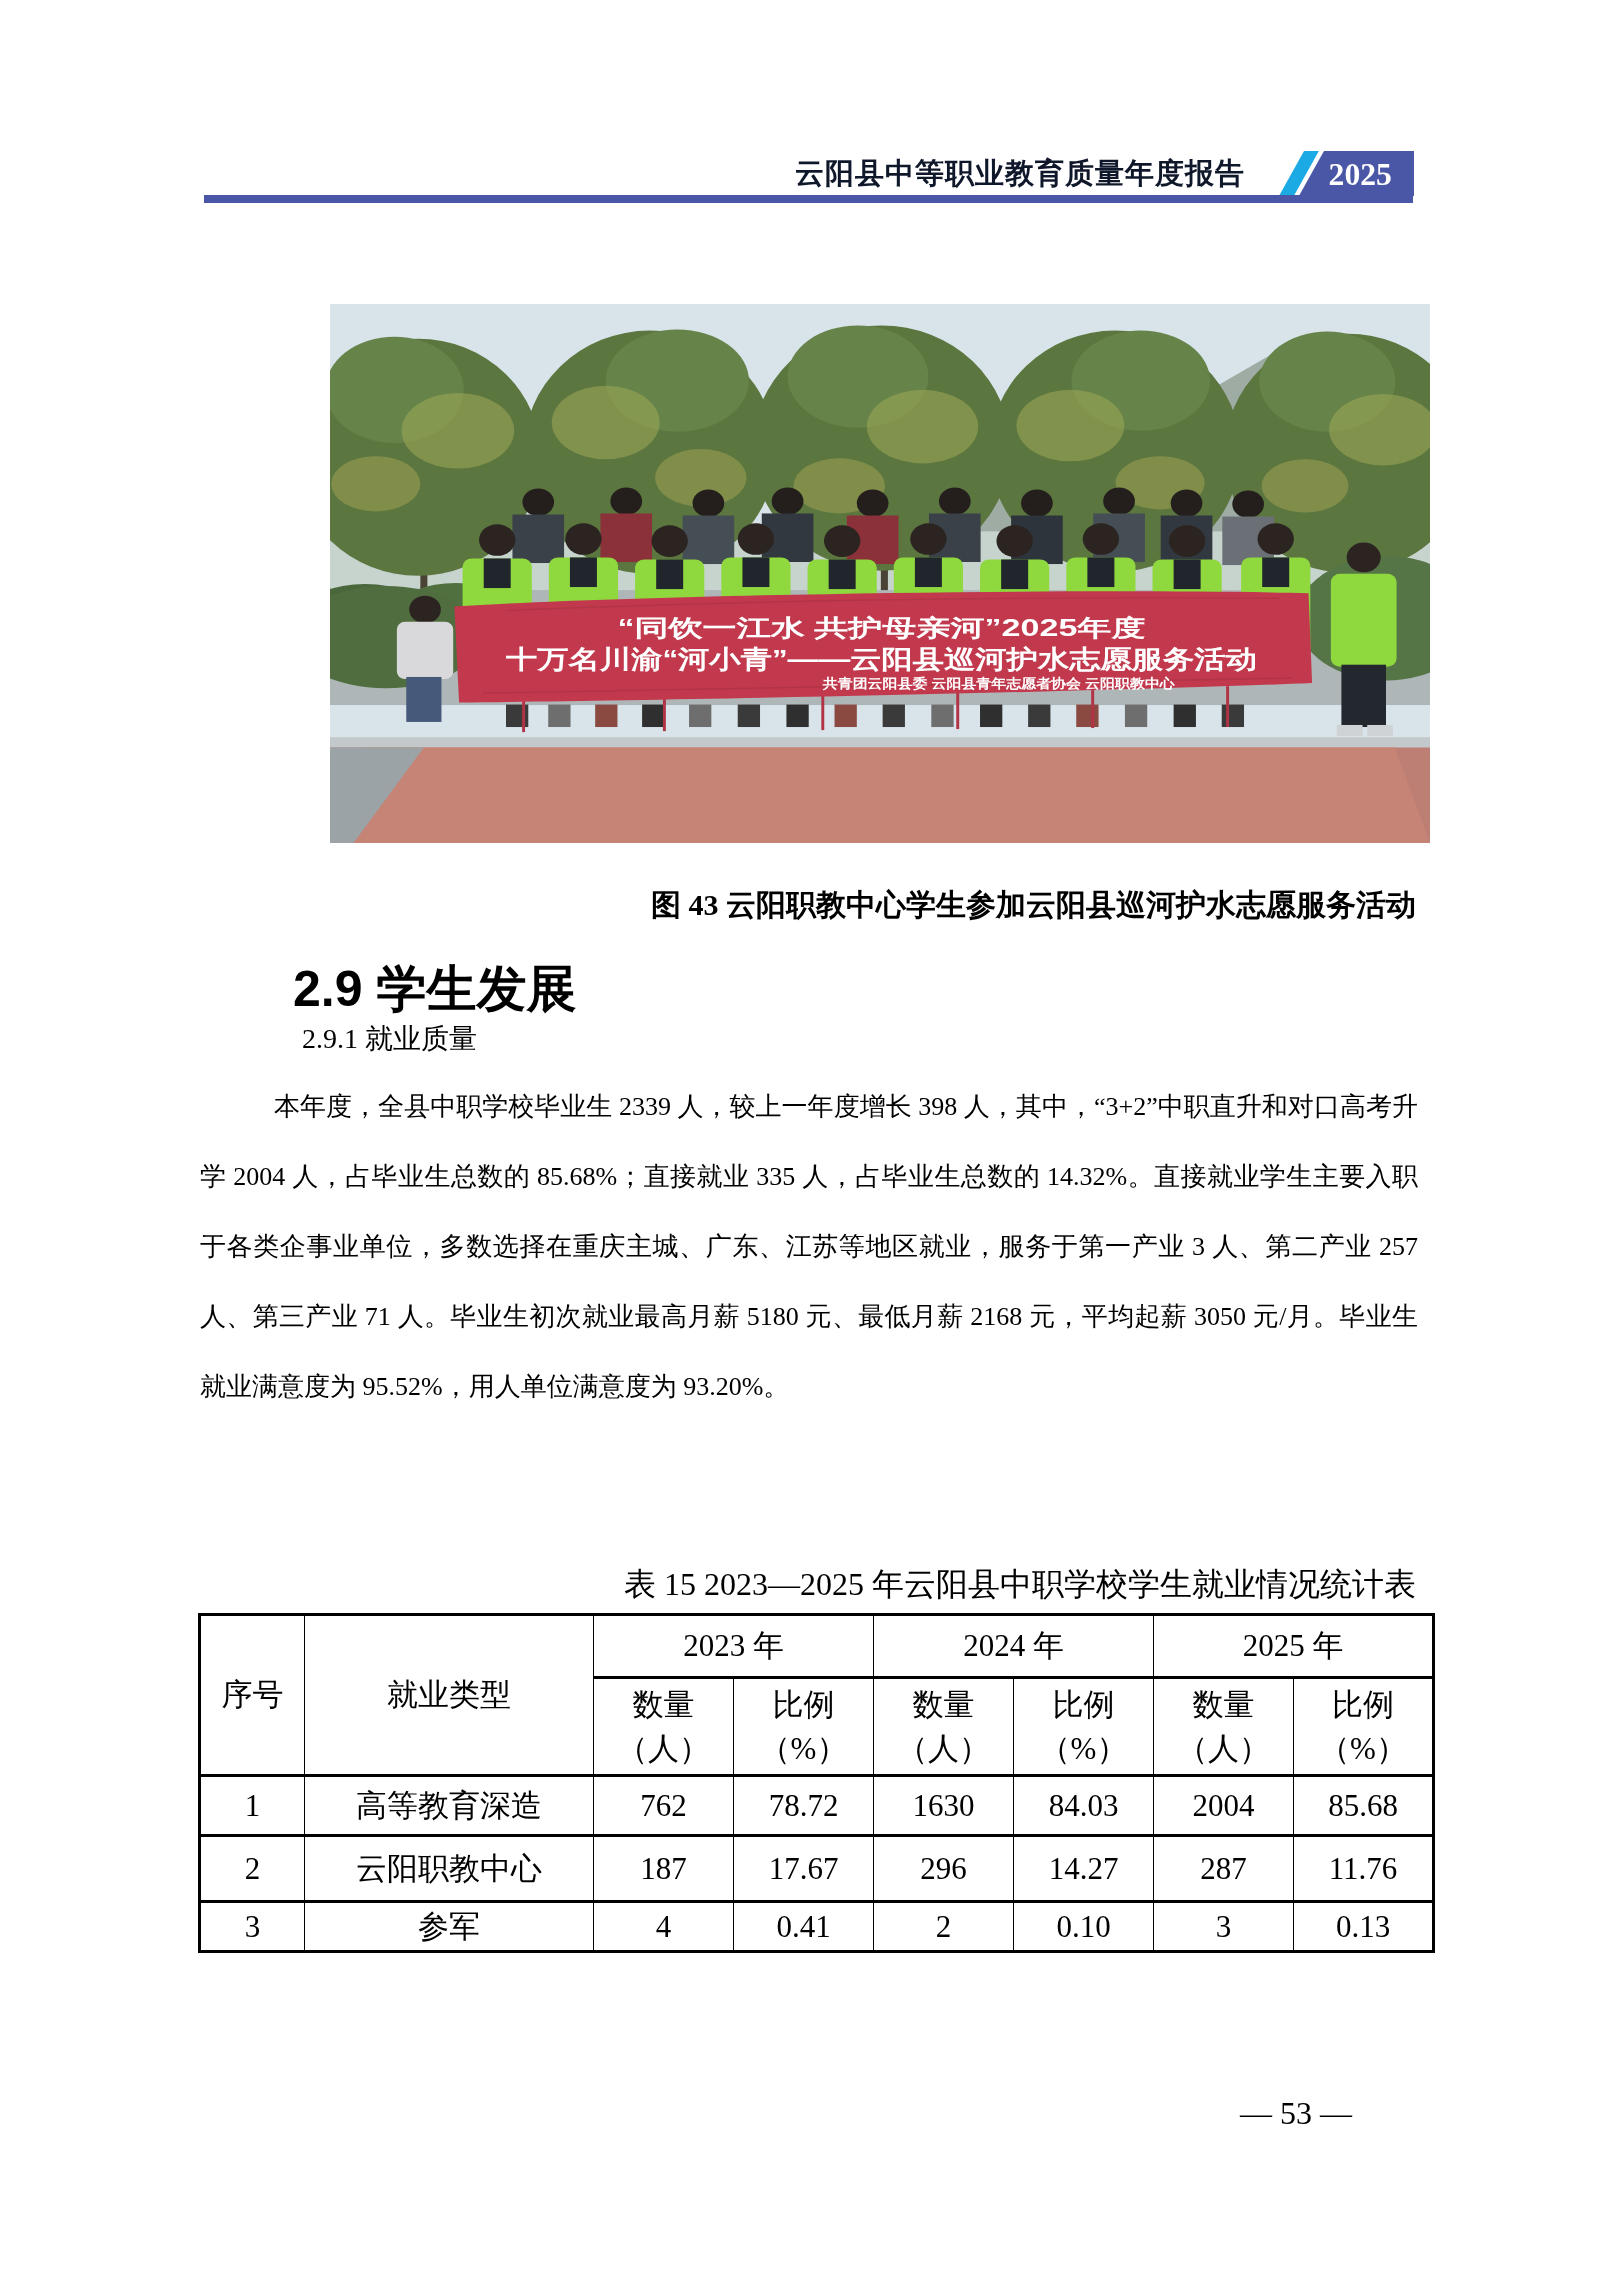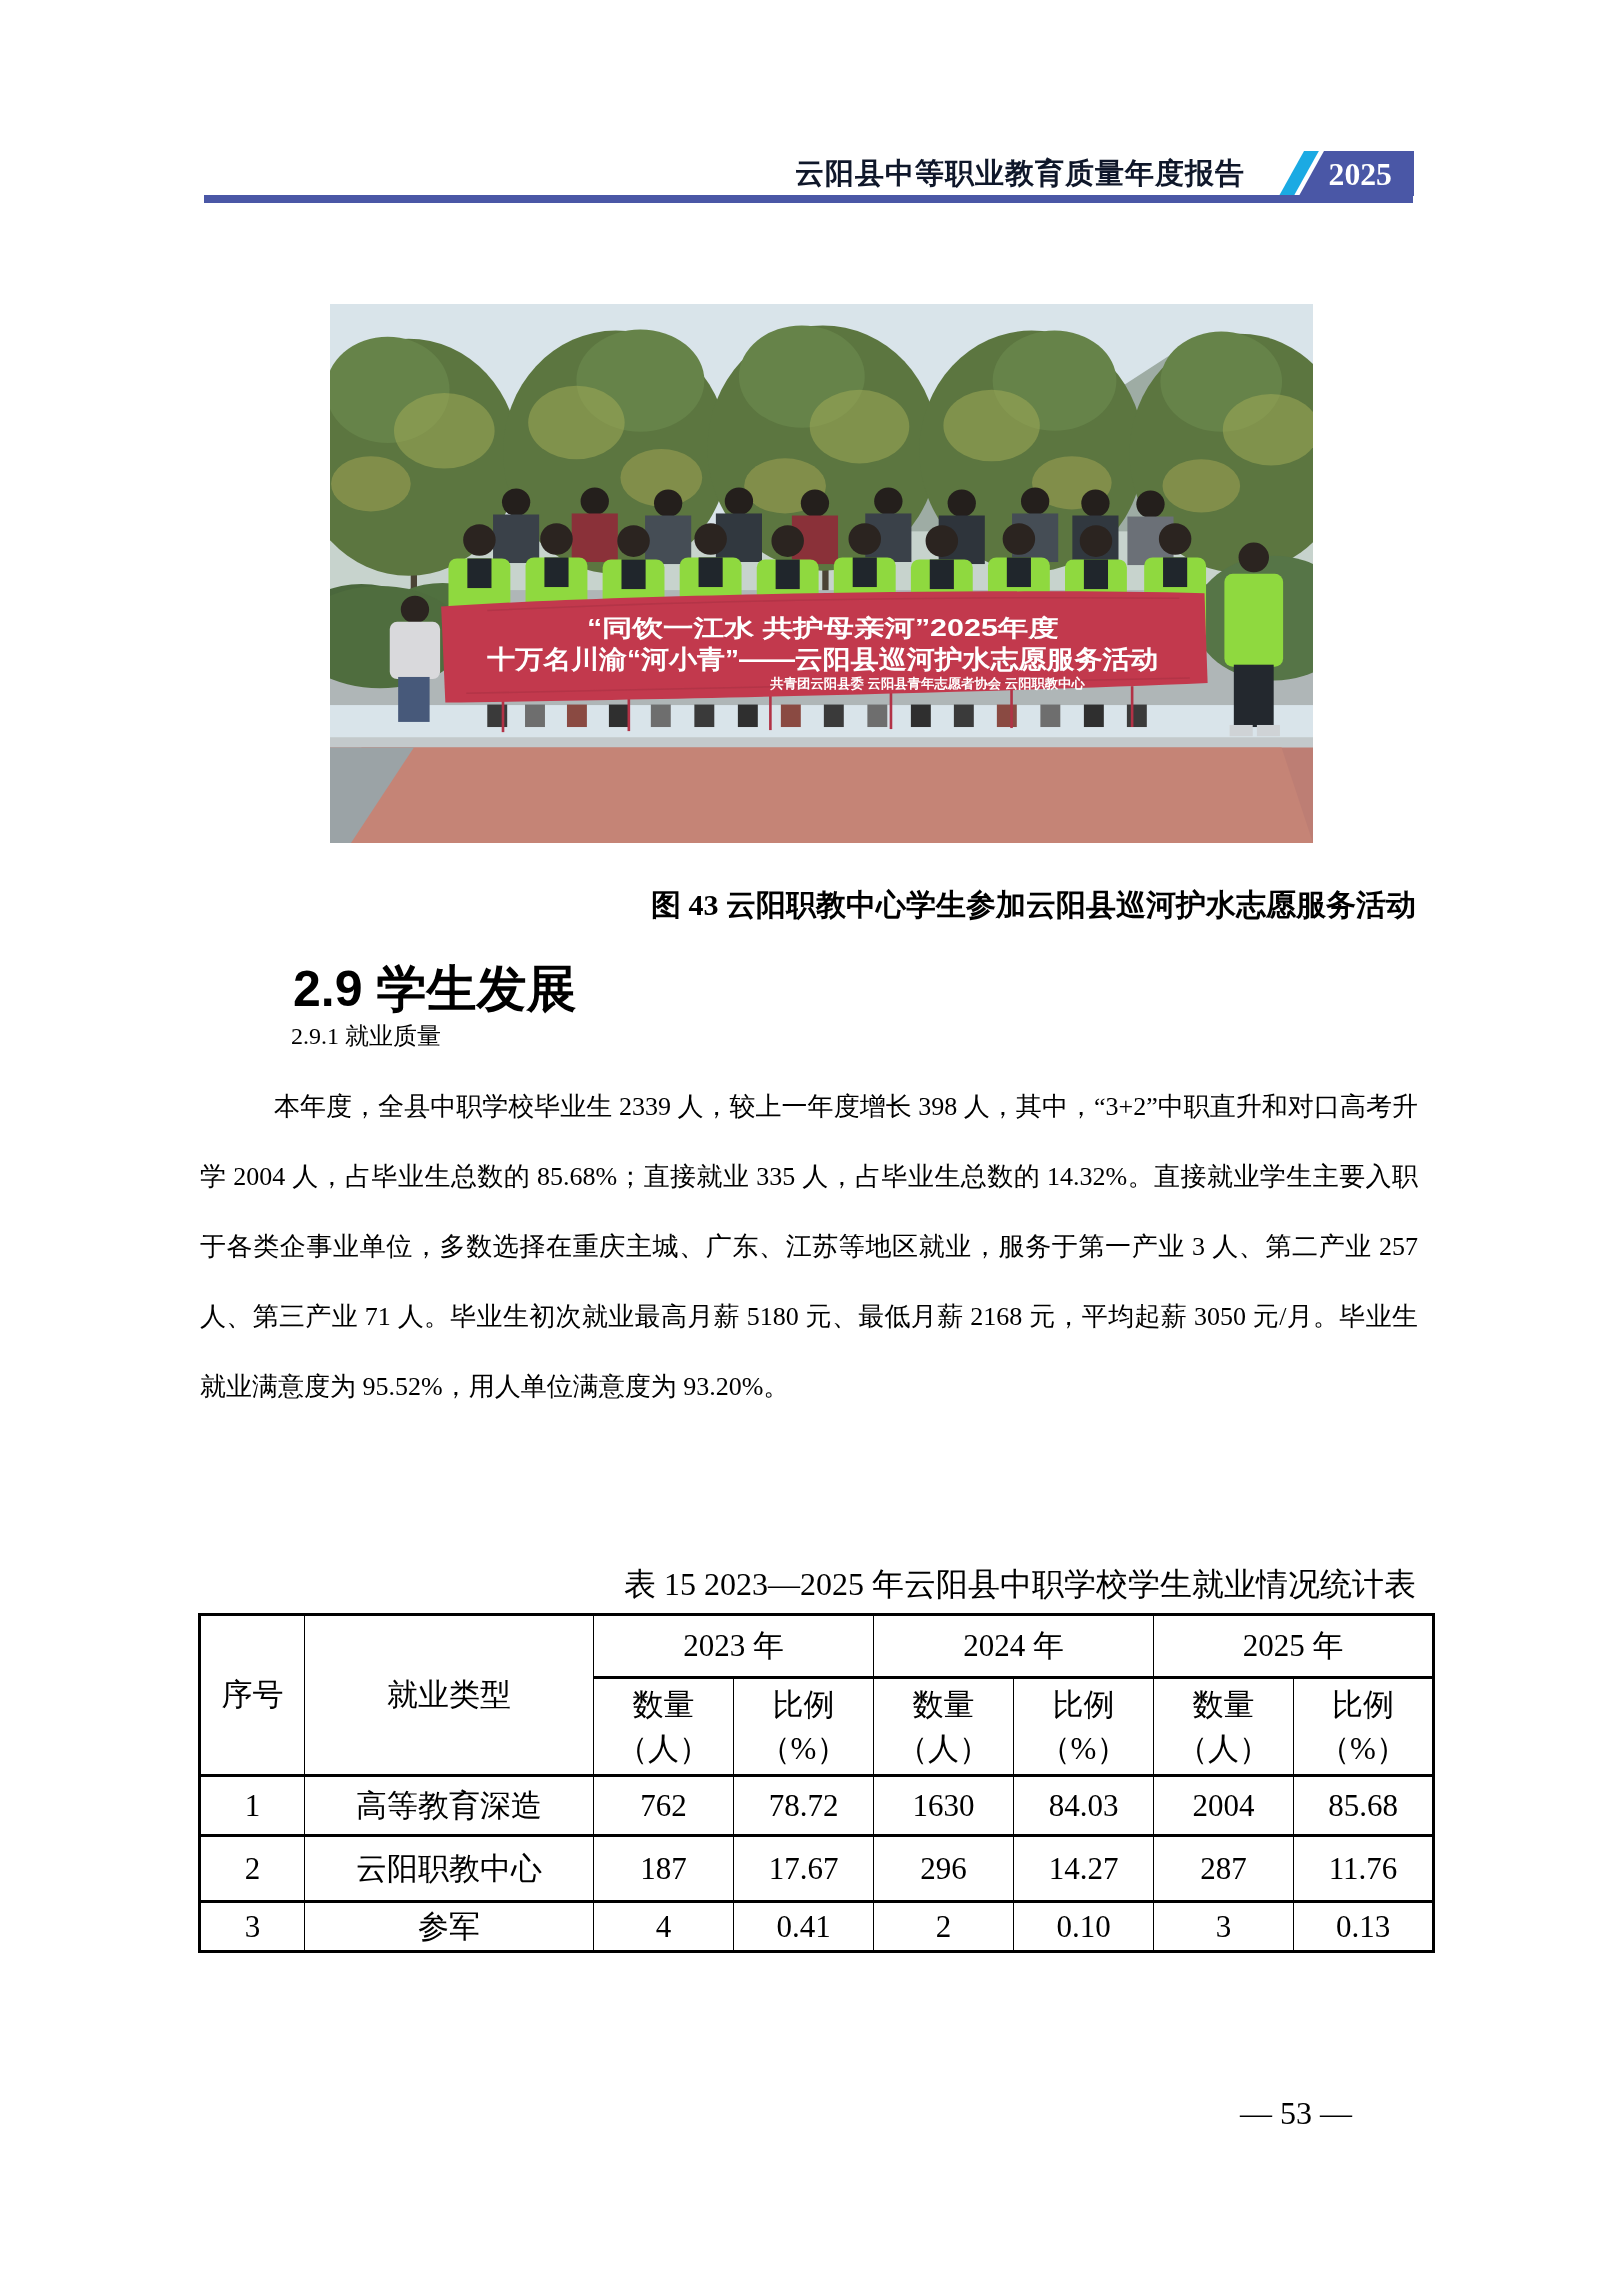--- a/index.html
+++ b/index.html
@@ -8,26 +8,26 @@
     font-family:"Liberation Serif",serif;color:#000;overflow:hidden;
   }
   
   .header-title{
     position:absolute;top:154px;right:378px;
     font-size:29px;font-weight:bold;color:#0f172a;letter-spacing:1px;white-space:nowrap;
   }
   .header-bar{position:absolute;left:204px;top:195px;width:1209px;height:8.2px;background:#4a57a6}
   .badge{position:absolute;left:1259px;top:151px;width:155px;height:45px}
   
-  .photo{position:absolute;left:330px;top:304px;width:983px;height:539px;margin:0;overflow:hidden}
+  .photo{position:absolute;left:330px;top:304px;width:1100px;height:539px;margin:0;overflow:hidden}
   .photo svg{display:block;width:100%;height:100%}
   
   .fig-caption{position:absolute;left:204px;top:885px;width:1212px;text-align:right;font-size:30px;font-weight:bold}
   .h2{position:absolute;left:285px;top:948px;font-size:50px;font-weight:bold;font-family:"Liberation Sans",sans-serif;margin:8px;white-space:nowrap}
-  .h3{position:absolute;left:291px;top:1020px;font-size:24px;font-weight:normal;margin:0;white-space:nowrap}
+  .h3{position:absolute;left:302px;top:1020px;font-size:28px;font-weight:normal;margin:0;white-space:nowrap}
   .para{
     position:absolute;left:200px;top:1072px;width:1218px;margin:0;
     font-size:26px;line-height:70px;text-align:justify;text-indent:74px;
   }
   
   .table-caption{position:absolute;left:204px;top:1563px;width:1212px;text-align:right;font-size:32px;font-weight:normal}
   .stat-table{
     position:absolute;left:198px;top:1613px;width:1234px;
     border-collapse:collapse;table-layout:fixed;font-size:31px;text-align:center;
     border:3.1px solid #000;

